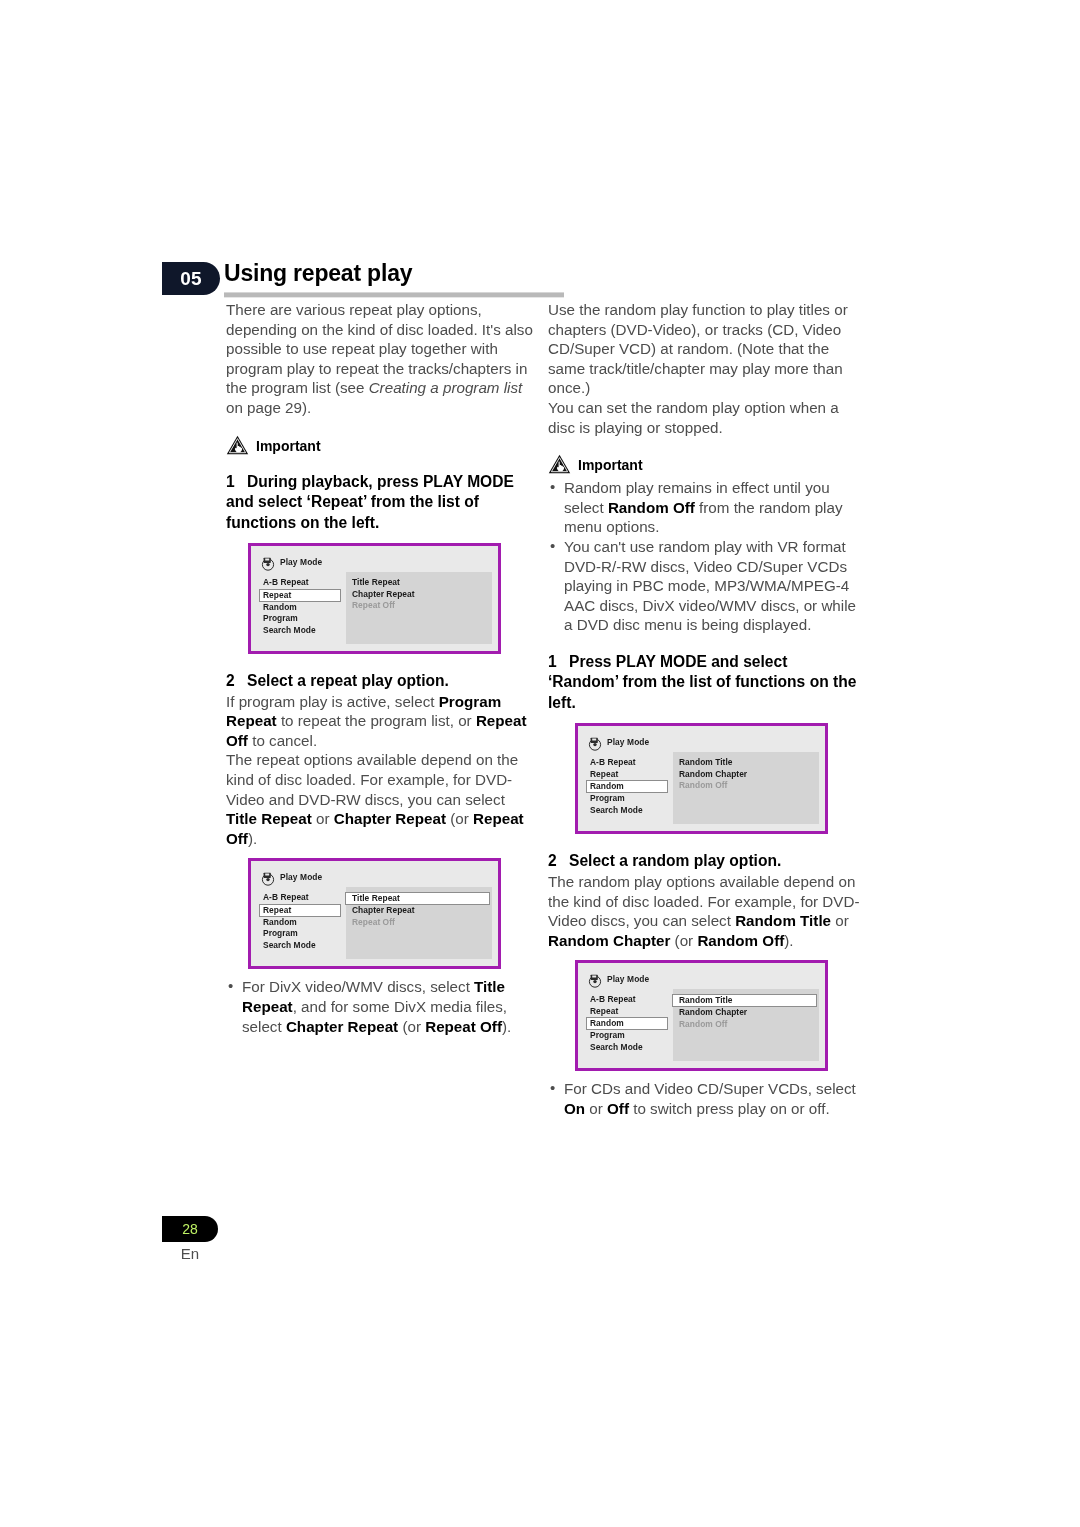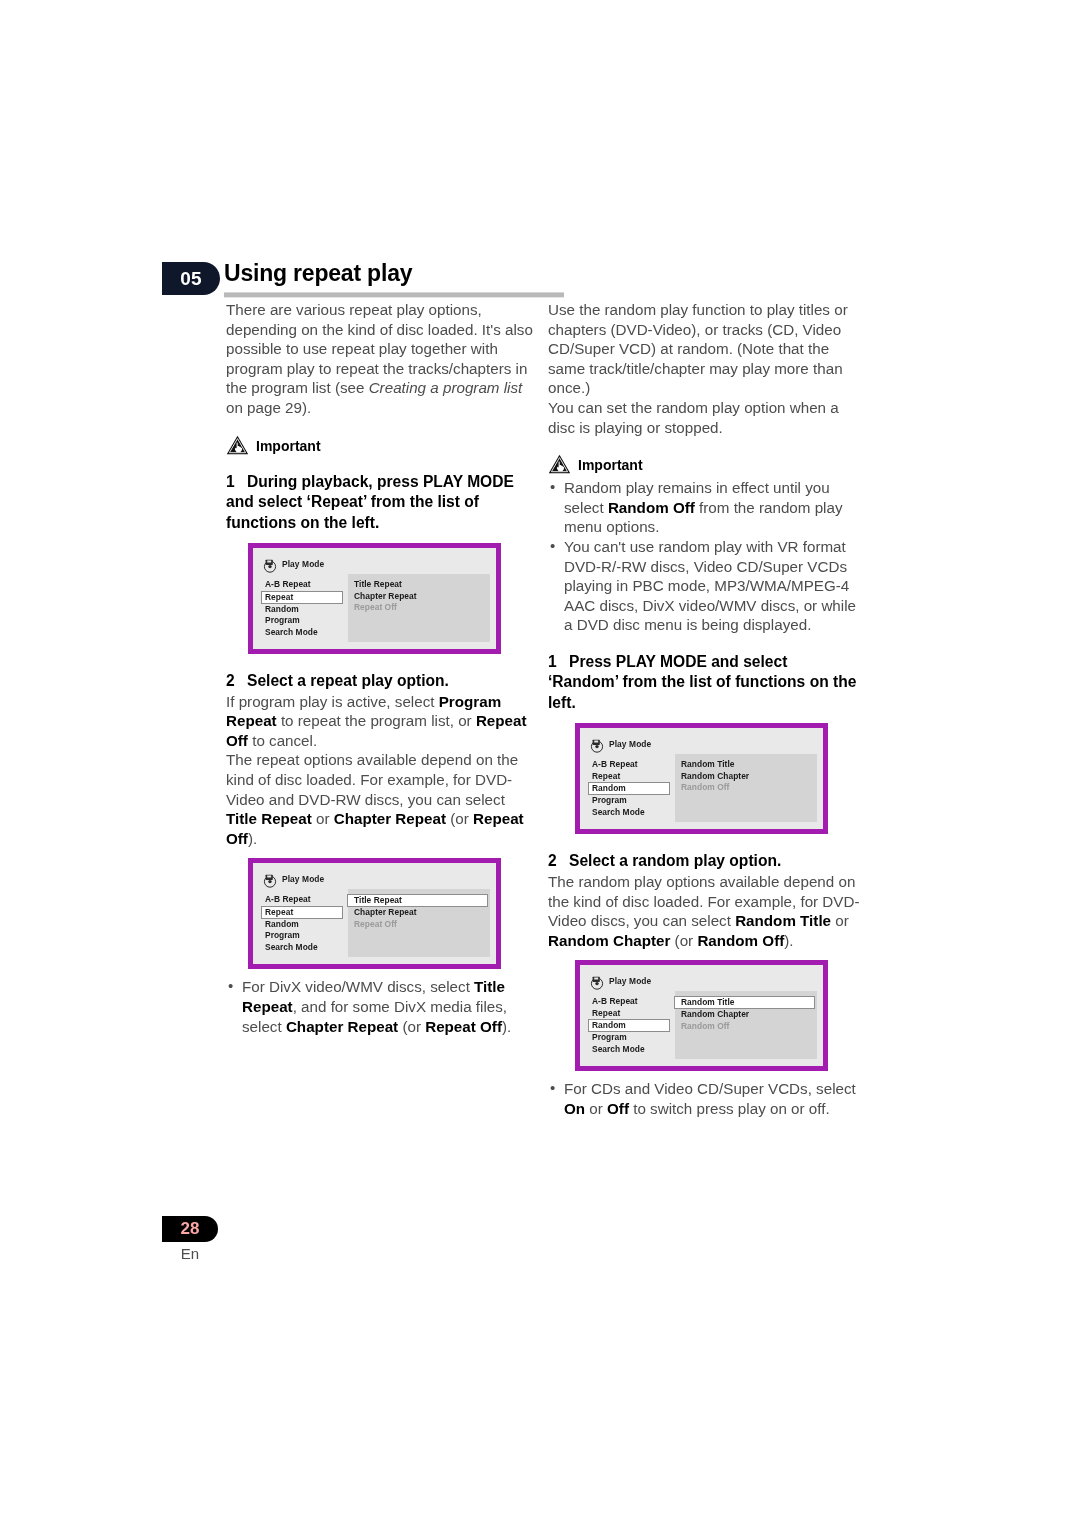--- a/index.html
+++ b/index.html
@@ -148,21 +148,21 @@
     color: #4d4d4d;
     font-size: 15.2px;
     line-height: 19.6px;
   }
 
   
   .osd {
     width: 253px;
     height: 111px;
     background: #e9e9e9;
-    border: 5px solid #a21caf;
+    border: 3px solid #a21caf;
     position: relative;
     margin: 10px 0 8px 22px;
     box-sizing: border-box;
     font-family: "Liberation Sans", sans-serif;
   }
   .osd.right-shift { margin-left: 27px; }
 
   .osd-title {
     position: absolute;
     left: 10px;
@@ -238,23 +238,23 @@
     position: absolute;
     left: 162px;
     top: 1216px;
     width: 120px;
   }
   .pagebox {
     width: 56px;
     height: 26px;
     background: #000000;
     border-radius: 0 14px 14px 0;
-    color: #fca5a5;
-    font-size: 17px;
-    font-weight: bold;
+    color: #bef264;
+    font-size: 14px;
+    font-weight: normal;
     text-align: center;
     line-height: 26px;
     margin-left: 0;
   }
   .pagelang {
     margin-top: 3px;
     text-align: center;
     width: 56px;
     font-size: 15px;
     color: #4d4d4d;

